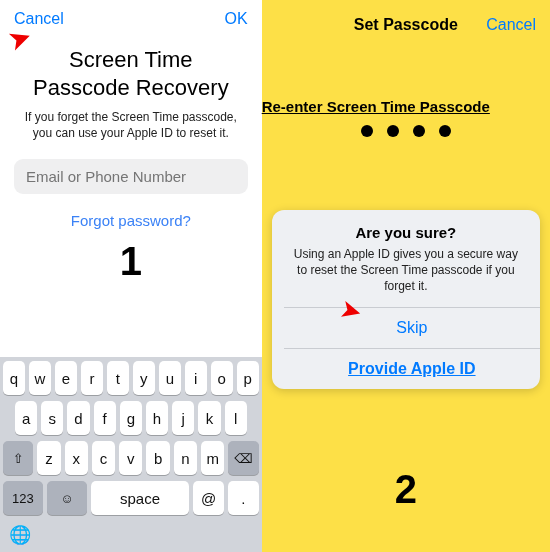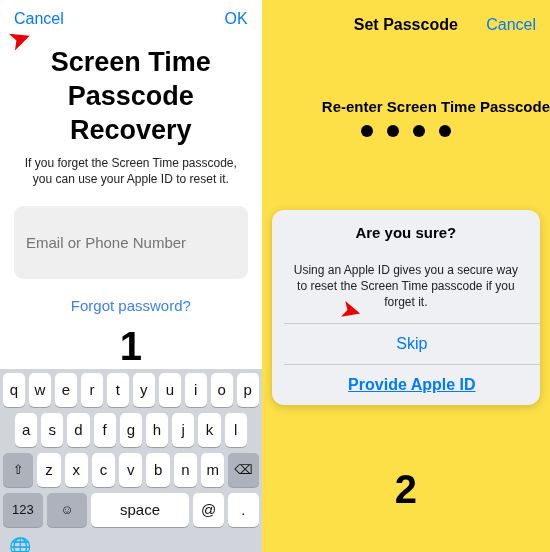--- a/index.html
+++ b/index.html
@@ -15,25 +15,25 @@
   .pane-right { width: 303px; background: #fde047; display:flex; flex-direction:column; }
 
   
   .nav { display:flex; justify-content:space-between; padding: 10px 14px 4px; }
   .nav span { color:#007aff; font-size:16px; }
   .arrow-red {
     position:absolute; left:8px; top:22px; color:#e00;
     font-size:28px; transform: rotate(-20deg);
     pointer-events:none;
   }
-  .heading { text-align:center; font-weight:700; font-size:27px; line-height:1.25; padding: 14px 16px 8px; }
+  .heading { text-align:center; font-weight:400; font-size:22px; line-height:1.25; padding: 14px 16px 8px; }
   .subtext { text-align:center; font-size:12px; color:#222; padding: 0 20px 18px; line-height:1.35; }
   .input {
     margin: 0 14px; background:#efeff0; border:none; border-radius:9px;
-    padding: 28px 12px; font-size:15px; color:#8a8a8d; width:calc(100% - 28px);
+    padding: 9px 12px; font-size:15px; color:#8a8a8d; width:calc(100% - 28px);
   }
   .forgot { text-align:center; color:#3b82f6; font-size:15px; padding:18px 0 0; }
   .big-num-left { text-align:center; font-size:40px; font-weight:800; padding-top:10px; }
 
   
   .kb { margin-top:auto; background:#d1d4da; padding:4px 3px 6px; }
   .kb-row { display:flex; gap:4px; margin-bottom:6px; justify-content:center; }
   .key {
     background:#fff; border-radius:5px; height:34px; flex:1;
     display:flex; align-items:center; justify-content:center;
@@ -44,31 +44,31 @@
   .key.wide { flex:3.2; }
   .key.func { flex:1.3; font-size:13px; }
   .key.cont { flex:2.2; font-size:13px; }
   .row2 { padding:0 12px; }
   .globe { text-align:left; padding:3px 6px 0; color:#50545b; font-size:18px; }
 
   
   .r-nav { display:flex; justify-content:center; position:relative; padding:16px 0 0; }
   .r-title { font-weight:600; font-size:16px; }
   .r-cancel { position:absolute; right:14px; top:16px; color:#007aff; font-size:16px; }
-  .r-sub { text-align:right; font-weight:600; font-size:15px; padding-top:64px; }
+  .r-sub { text-align:left; font-weight:600; font-size:15px; padding-top:64px;text-decoration:underline; }
   .dots { display:flex; gap:14px; justify-content:center; padding-top:10px; }
   .dot { width:12px; height:12px; border-radius:50%; background:#000; }
 
   .sheet {
     position:absolute; left:10px; right:10px; top:210px;
     background:#eef0f3; border-radius:12px; overflow:hidden;
     box-shadow: 0 2px 10px rgba(0,0,0,0.18);
   }
   .sheet-top { padding:14px 16px 12px; text-align:center; }
-  .sheet-title { font-weight:700; font-size:15px; margin-bottom:21px; }
+  .sheet-title { font-weight:700; font-size:15px; margin-bottom:5px; }
   .sheet-body { font-size:12px; line-height:1.35; color:#222; }
   .sheet-btn {
     border-top:1px solid #c9ccd1; text-align:center;
     color:#007aff; font-size:16px; padding:11px 0;margin-left:12px;
   }
   .sheet-btn.bold { font-weight:600;text-decoration:underline; }
   .arrow-red-2 {
     position:absolute; left:78px; top:295px; color:#e00;
     font-size:26px; transform: rotate(15deg);
     pointer-events:none;

